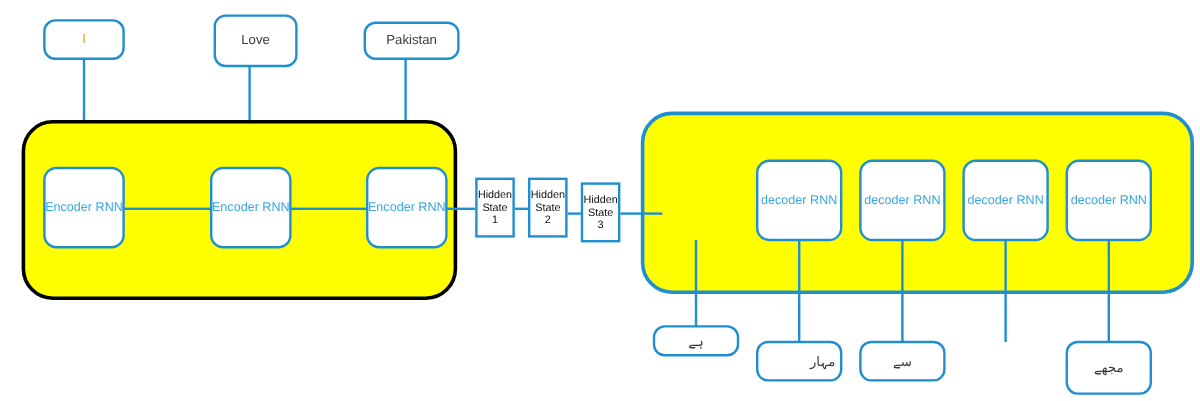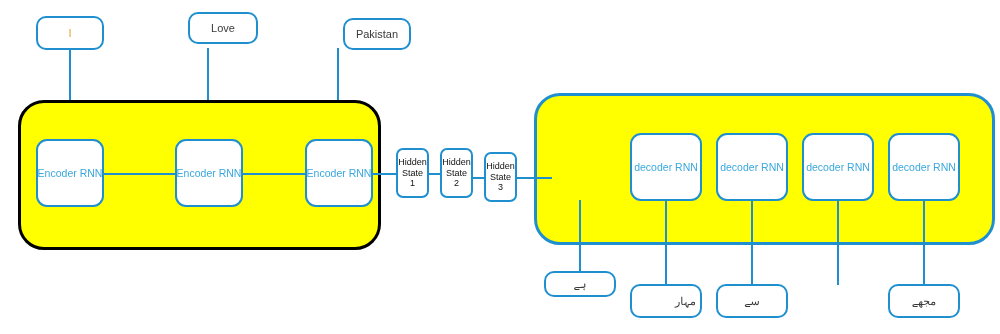--- a/index.html
+++ b/index.html
@@ -73,21 +73,21 @@
     font-size: 10.5px;
     color: #3aa8de;
     border-radius: 11px;
     white-space: nowrap;
     justify-content: center;
   }
   .node.hidden-state {
     font-size: 9px;
     color: #111111;
     line-height: 1.15;
-    border-radius: 7px;
+    border-radius: 0;
     flex-direction: column;
   }
   .node.word-out {
     border-radius: 10px;
     font-size: 11px;
     color: #3a3a3a;
     direction: rtl;
   }
 </style>
 </head>
@@ -111,24 +111,24 @@
   <div class="node rnn" style="left:175px; top:139px; width:68px; height:68px;">
     <span>Encoder RNN</span>
   </div>
   <div class="node rnn" style="left:305px; top:139px; width:68px; height:68px;">
     <span>Encoder RNN</span>
   </div>
 
   <div class="node word-in first" style="left:36px;  top:16px; width:68px; height:34px;">
     <span>I</span>
   </div>
-  <div class="node word-in" style="left:188px; top:12px; width:70px; height:32px;">
+  <div class="node word-in" style="left:178px; top:12px; width:70px; height:44px;">
     <span>Love</span>
   </div>
-  <div class="node word-in" style="left:303px; top:18px; width:68px; height:32px;margin-left:40px;">
+  <div class="node word-in" style="left:303px; top:18px; width:80px; height:32px;">
     <span>Pakistan</span>
   </div>
 
   <div class="conn h" style="left:428px; top:173px; width:14px;"></div>
   <div class="conn h" style="left:472px; top:177px; width:14px;"></div>
   <div class="conn h top" style="left:516px; top:177px; width:36px;"></div>
 
   <div class="node hidden-state" style="left:396px; top:148px; width:33px; height:50px;">
     <span>Hidden</span>
     <span>State</span>
@@ -168,17 +168,17 @@
 
   <div class="node word-out" style="left:544px; top:271px; width:72px; height:26px;">
     <span>ہے</span>
   </div>
   <div class="node word-out" style="left:630px; top:284px; width:72px; height:34px;padding-left:39px;">
     <span>مہار</span>
   </div>
   <div class="node word-out" style="left:716px; top:284px; width:72px; height:34px;">
     <span>سے</span>
   </div>
-  <div class="node word-out" style="left:888px; top:284px; width:72px; height:34px;">
+  <div class="node word-out" style="left:888px; top:284px; width:72px; height:45px;">
     <span>مجھے</span>
   </div>
 
 </div>
 
 </body></html>

